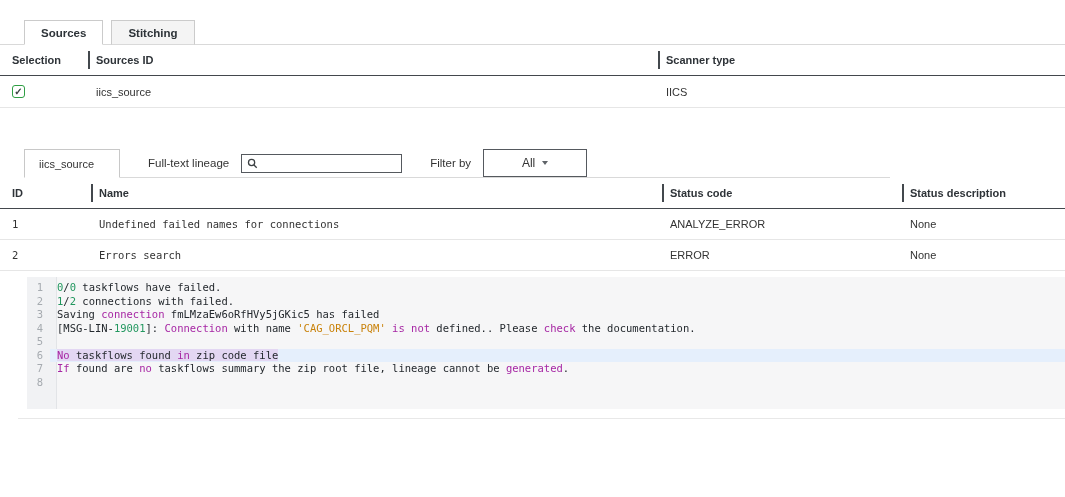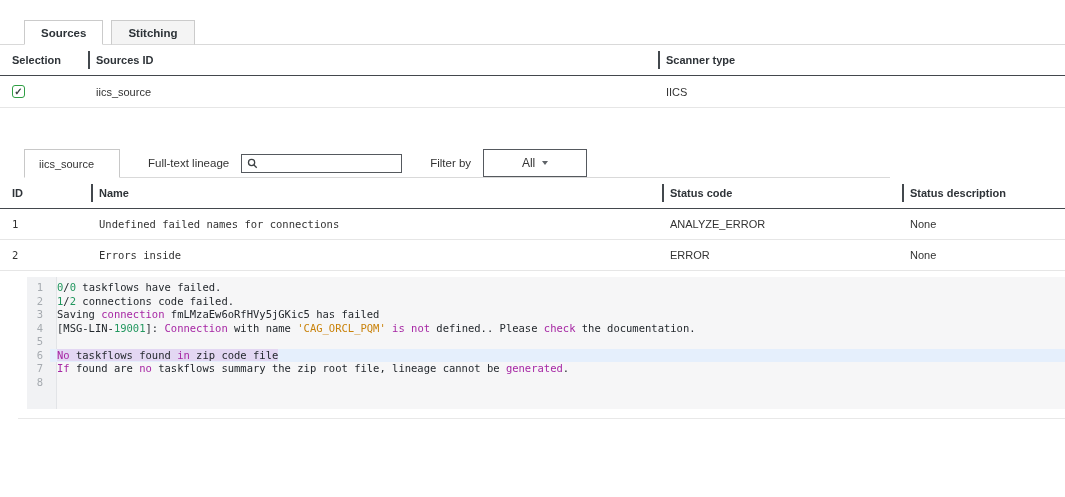--- a/index.html
+++ b/index.html
@@ -196,36 +196,36 @@
   </thead>
   <tbody id="result-rows">
       <tr>
         <td class="first-col mono">1</td>
         <td class="mono">Undefined failed names for connections</td>
         <td>ANALYZE_ERROR</td>
         <td>None</td>
       </tr>
       <tr>
         <td class="first-col mono">2</td>
-        <td class="mono">Errors inside</td>
+        <td class="mono">Errors search</td>
         <td>ERROR</td>
         <td>None</td>
       </tr>
     </tbody>
 </table>
 
 <div class="code-block">
   <div id="code-lines">
       <div class="code-line">
         <span class="ln">1</span>
         <span class="lc"><span class="tok-number">0</span><span>/</span><span class="tok-number">0</span><span> taskflows have failed.</span></span>
       </div>
       <div class="code-line">
         <span class="ln">2</span>
-        <span class="lc"><span class="tok-number">1</span><span>/</span><span class="tok-number">2</span><span> connections code failed.</span></span>
+        <span class="lc"><span class="tok-number">1</span><span>/</span><span class="tok-number">2</span><span> connections with failed.</span></span>
       </div>
       <div class="code-line">
         <span class="ln">3</span>
         <span class="lc"><span>Saving </span><span class="tok-keyword">connection</span><span> fmLMzaEw6oRfHVy5jGKic5 has failed</span></span>
       </div>
       <div class="code-line">
         <span class="ln">4</span>
         <span class="lc"><span>[MSG-LIN-</span><span class="tok-number">19001</span><span>]: </span><span class="tok-keyword">Connection</span><span> with name </span><span class="tok-string">'CAG_ORCL_PQM'</span><span> </span><span class="tok-keyword">is</span><span> </span><span class="tok-keyword">not</span><span> defined.. Please </span><span class="tok-keyword">check</span><span> the documentation.</span></span>
       </div>
       <div class="code-line">

